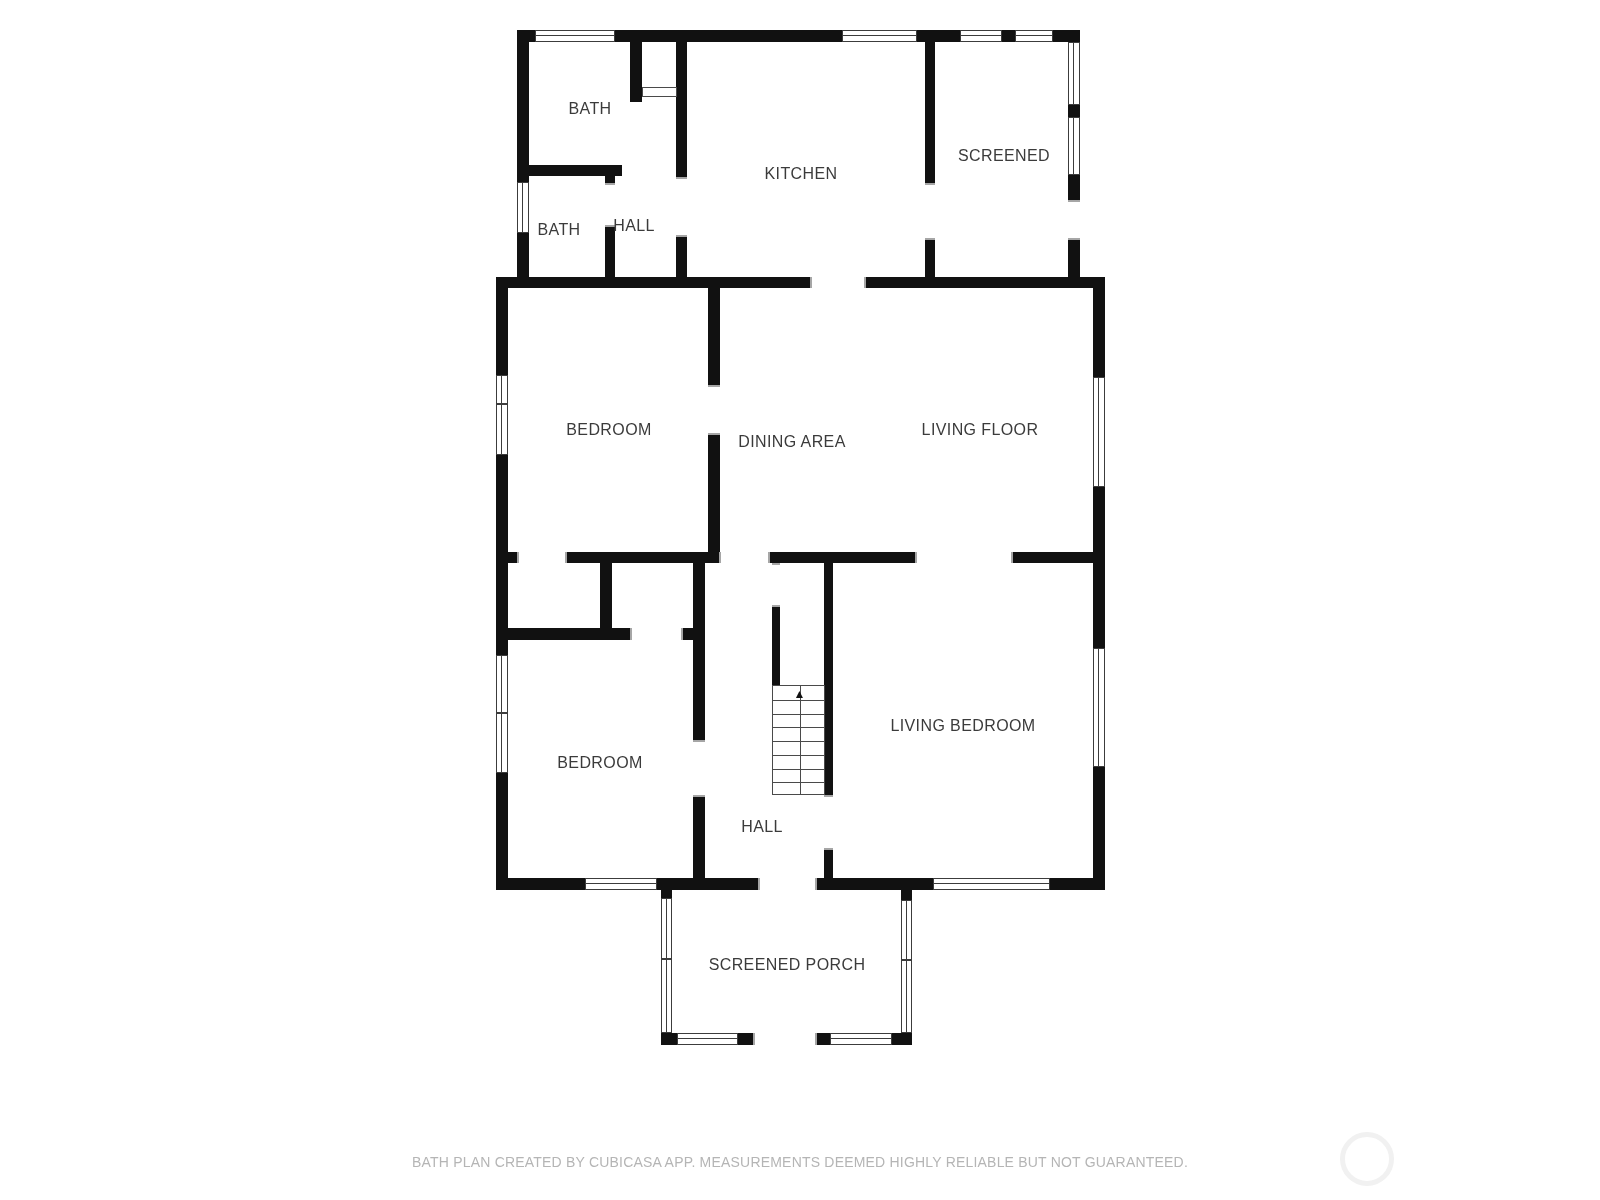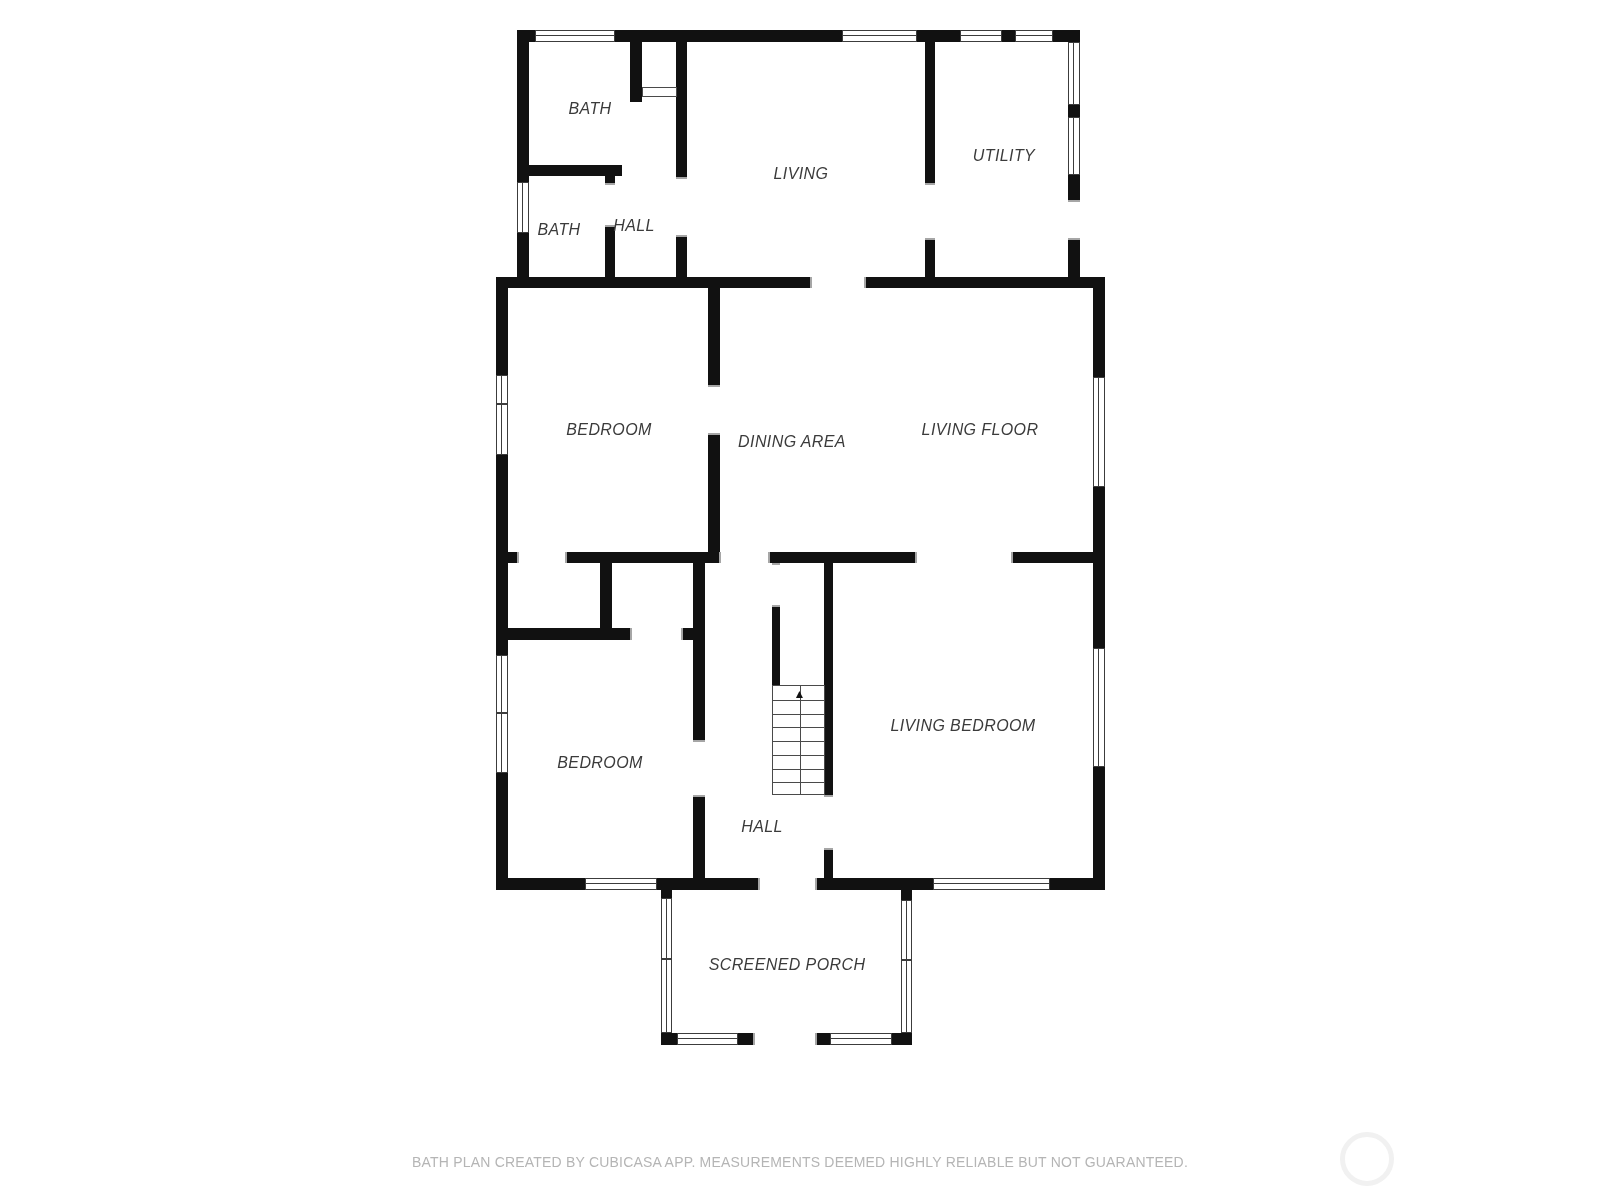--- a/index.html
+++ b/index.html
@@ -17,21 +17,21 @@
   .win-v .tick { left:0; right:0; height:2px; }
   .door { position:absolute; background:#ffffff; box-sizing:border-box; }
   .door-v { border-top:2px solid #a6a6a6; border-bottom:2px solid #a6a6a6; }
   .door-h { border-left:2px solid #a6a6a6; border-right:2px solid #a6a6a6; }
   .leaf { position:absolute; background:#ffffff; border:1px solid #4a4a4a; box-sizing:border-box; }
   .stairs { position:absolute; background:#ffffff; border:1px solid #4a4a4a; box-sizing:border-box; }
   .sline { position:absolute; background:#4a4a4a; }
   .stair-arrow { position:absolute; color:#111; font-size:12px; line-height:1; transform:translateX(-50%); }
   .room-label {
     position:absolute; transform:translate(-50%,-50%);
-    font-size:16px; letter-spacing:0.4px; color:#3b3b3b; white-space:nowrap;font-style:italic;
+    font-size:16px; letter-spacing:0.4px; color:#3b3b3b; white-space:nowrap;
   }
   .footer {
     position:absolute; left:0; right:0; top:1154px; text-align:center;
     font-size:14px; letter-spacing:0.2px; color:#b5b5b5;
   }
   .watermark {
     position:absolute; border:5px solid #f1f1f1; border-radius:50%;
     background:transparent; box-sizing:border-box;
   }
 </style>
@@ -167,22 +167,22 @@
       <div class="sline" style="left: 0px; right: 0px; height: 1px; top: 27.5px;"></div>
       <div class="sline" style="left: 0px; right: 0px; height: 1px; top: 41.25px;"></div>
       <div class="sline" style="left: 0px; right: 0px; height: 1px; top: 55px;"></div>
       <div class="sline" style="left: 0px; right: 0px; height: 1px; top: 68.75px;"></div>
       <div class="sline" style="left: 0px; right: 0px; height: 1px; top: 82.5px;"></div>
       <div class="sline" style="left: 0px; right: 0px; height: 1px; top: 96.25px;"></div>
       <div class="sline" style="top: 0px; bottom: 0px; width: 1px; left: 26.5px;"></div>
       <div class="stair-arrow" style="left: 26.5px; top: 2px;">▲</div>
     </div>
     <div class="room-label" style="left: 590px; top: 109px;">BATH</div>
-    <div class="room-label" style="left: 801px; top: 174px;">LIVING</div>
-    <div class="room-label" style="left: 1004px; top: 156px;">UTILITY</div>
+    <div class="room-label" style="left: 801px; top: 174px;">KITCHEN</div>
+    <div class="room-label" style="left: 1004px; top: 156px;">SCREENED</div>
     <div class="room-label" style="left: 559px; top: 230px;">BATH</div>
     <div class="room-label" style="left: 634px; top: 226px;">HALL</div>
     <div class="room-label" style="left: 609px; top: 430px;">BEDROOM</div>
     <div class="room-label" style="left: 792px; top: 442px;">DINING AREA</div>
     <div class="room-label" style="left: 980px; top: 430px;">LIVING FLOOR</div>
     <div class="room-label" style="left: 600px; top: 763px;">BEDROOM</div>
     <div class="room-label" style="left: 963px; top: 726px;">LIVING BEDROOM</div>
     <div class="room-label" style="left: 762px; top: 827px;">HALL</div>
     <div class="room-label" style="left: 787px; top: 965px;">SCREENED PORCH</div>
   </div>

